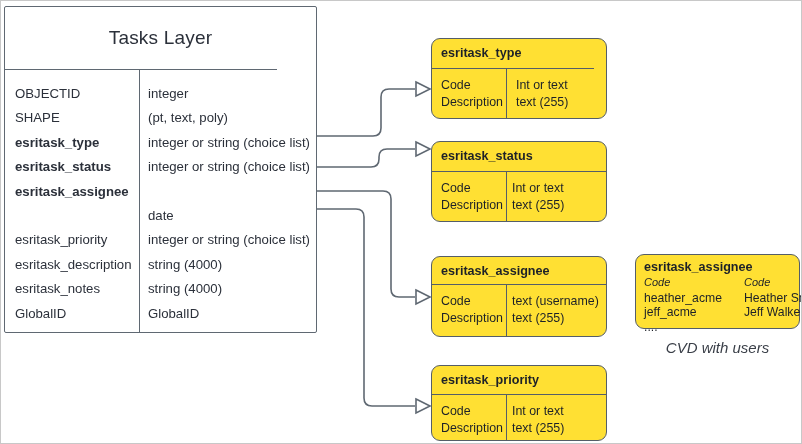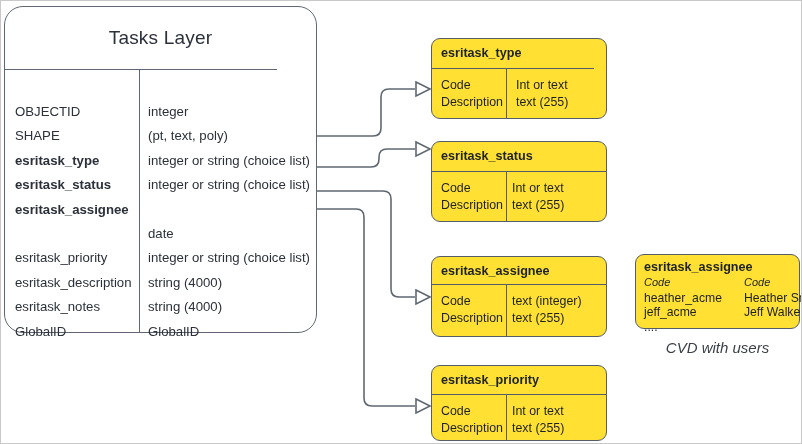--- a/index.html
+++ b/index.html
@@ -44,21 +44,21 @@
 
   
   .entity-main {
     position: absolute;
     left: 3px;
     top: 5px;
     width: 313px;
     height: 327px;
     background: #ffffff;
     border: 1.6px solid #5f6872;
-    border-radius: 19px;
+    border-radius: 2px;
     box-sizing: border-box;
   }
   .entity-main-title {
     position: absolute;
     left: 0;
     top: 0;
     width: 100%;
     height: 62px;
     line-height: 62px;
     text-align: center;
@@ -87,21 +87,21 @@
     left: 0;
     top: 62px;
     width: 100%;
   }
   .field-row {
     position: relative;
     height: 24.4px;
     font-size: 13.2px;
     color: #2b303a;
   }
-  .field-row:first-child { margin-top: 35px; }
+  .field-row:first-child { margin-top: 17px; }
   .field-name {
     position: absolute;
     left: 10px;
     top: 0;
     white-space: nowrap;
   }
   .field-type {
     position: absolute;
     left: 143px;
     top: 0;
@@ -295,21 +295,21 @@
 
   <div class="entity-dom" style="left:430px; top:255px; width:176px; height:81px;">
     <div class="dom-title">esritask_assignee</div>
     <div class="dom-hrule" style="top:27px; width:174px;"></div>
     <div class="dom-vrule" style="left:74px; top:27px; height:52px;"></div>
     <div class="dom-col" style="left:9px; top:36px;">
       <div>Code</div>
       <div>Description</div>
     </div>
     <div class="dom-col" style="left:80px; top:36px;">
-      <div>text  (integer)</div>
+      <div>text  (username)</div>
       <div>text (255)</div>
     </div>
   </div>
 
   <div class="entity-dom" style="left:430px; top:364px; width:176px; height:76px;">
     <div class="dom-title">esritask_priority</div>
     <div class="dom-hrule" style="top:28px; width:174px;"></div>
     <div class="dom-vrule" style="left:74px; top:28px; height:46px;"></div>
     <div class="dom-col" style="left:9px; top:37px;">
       <div>Code</div>

